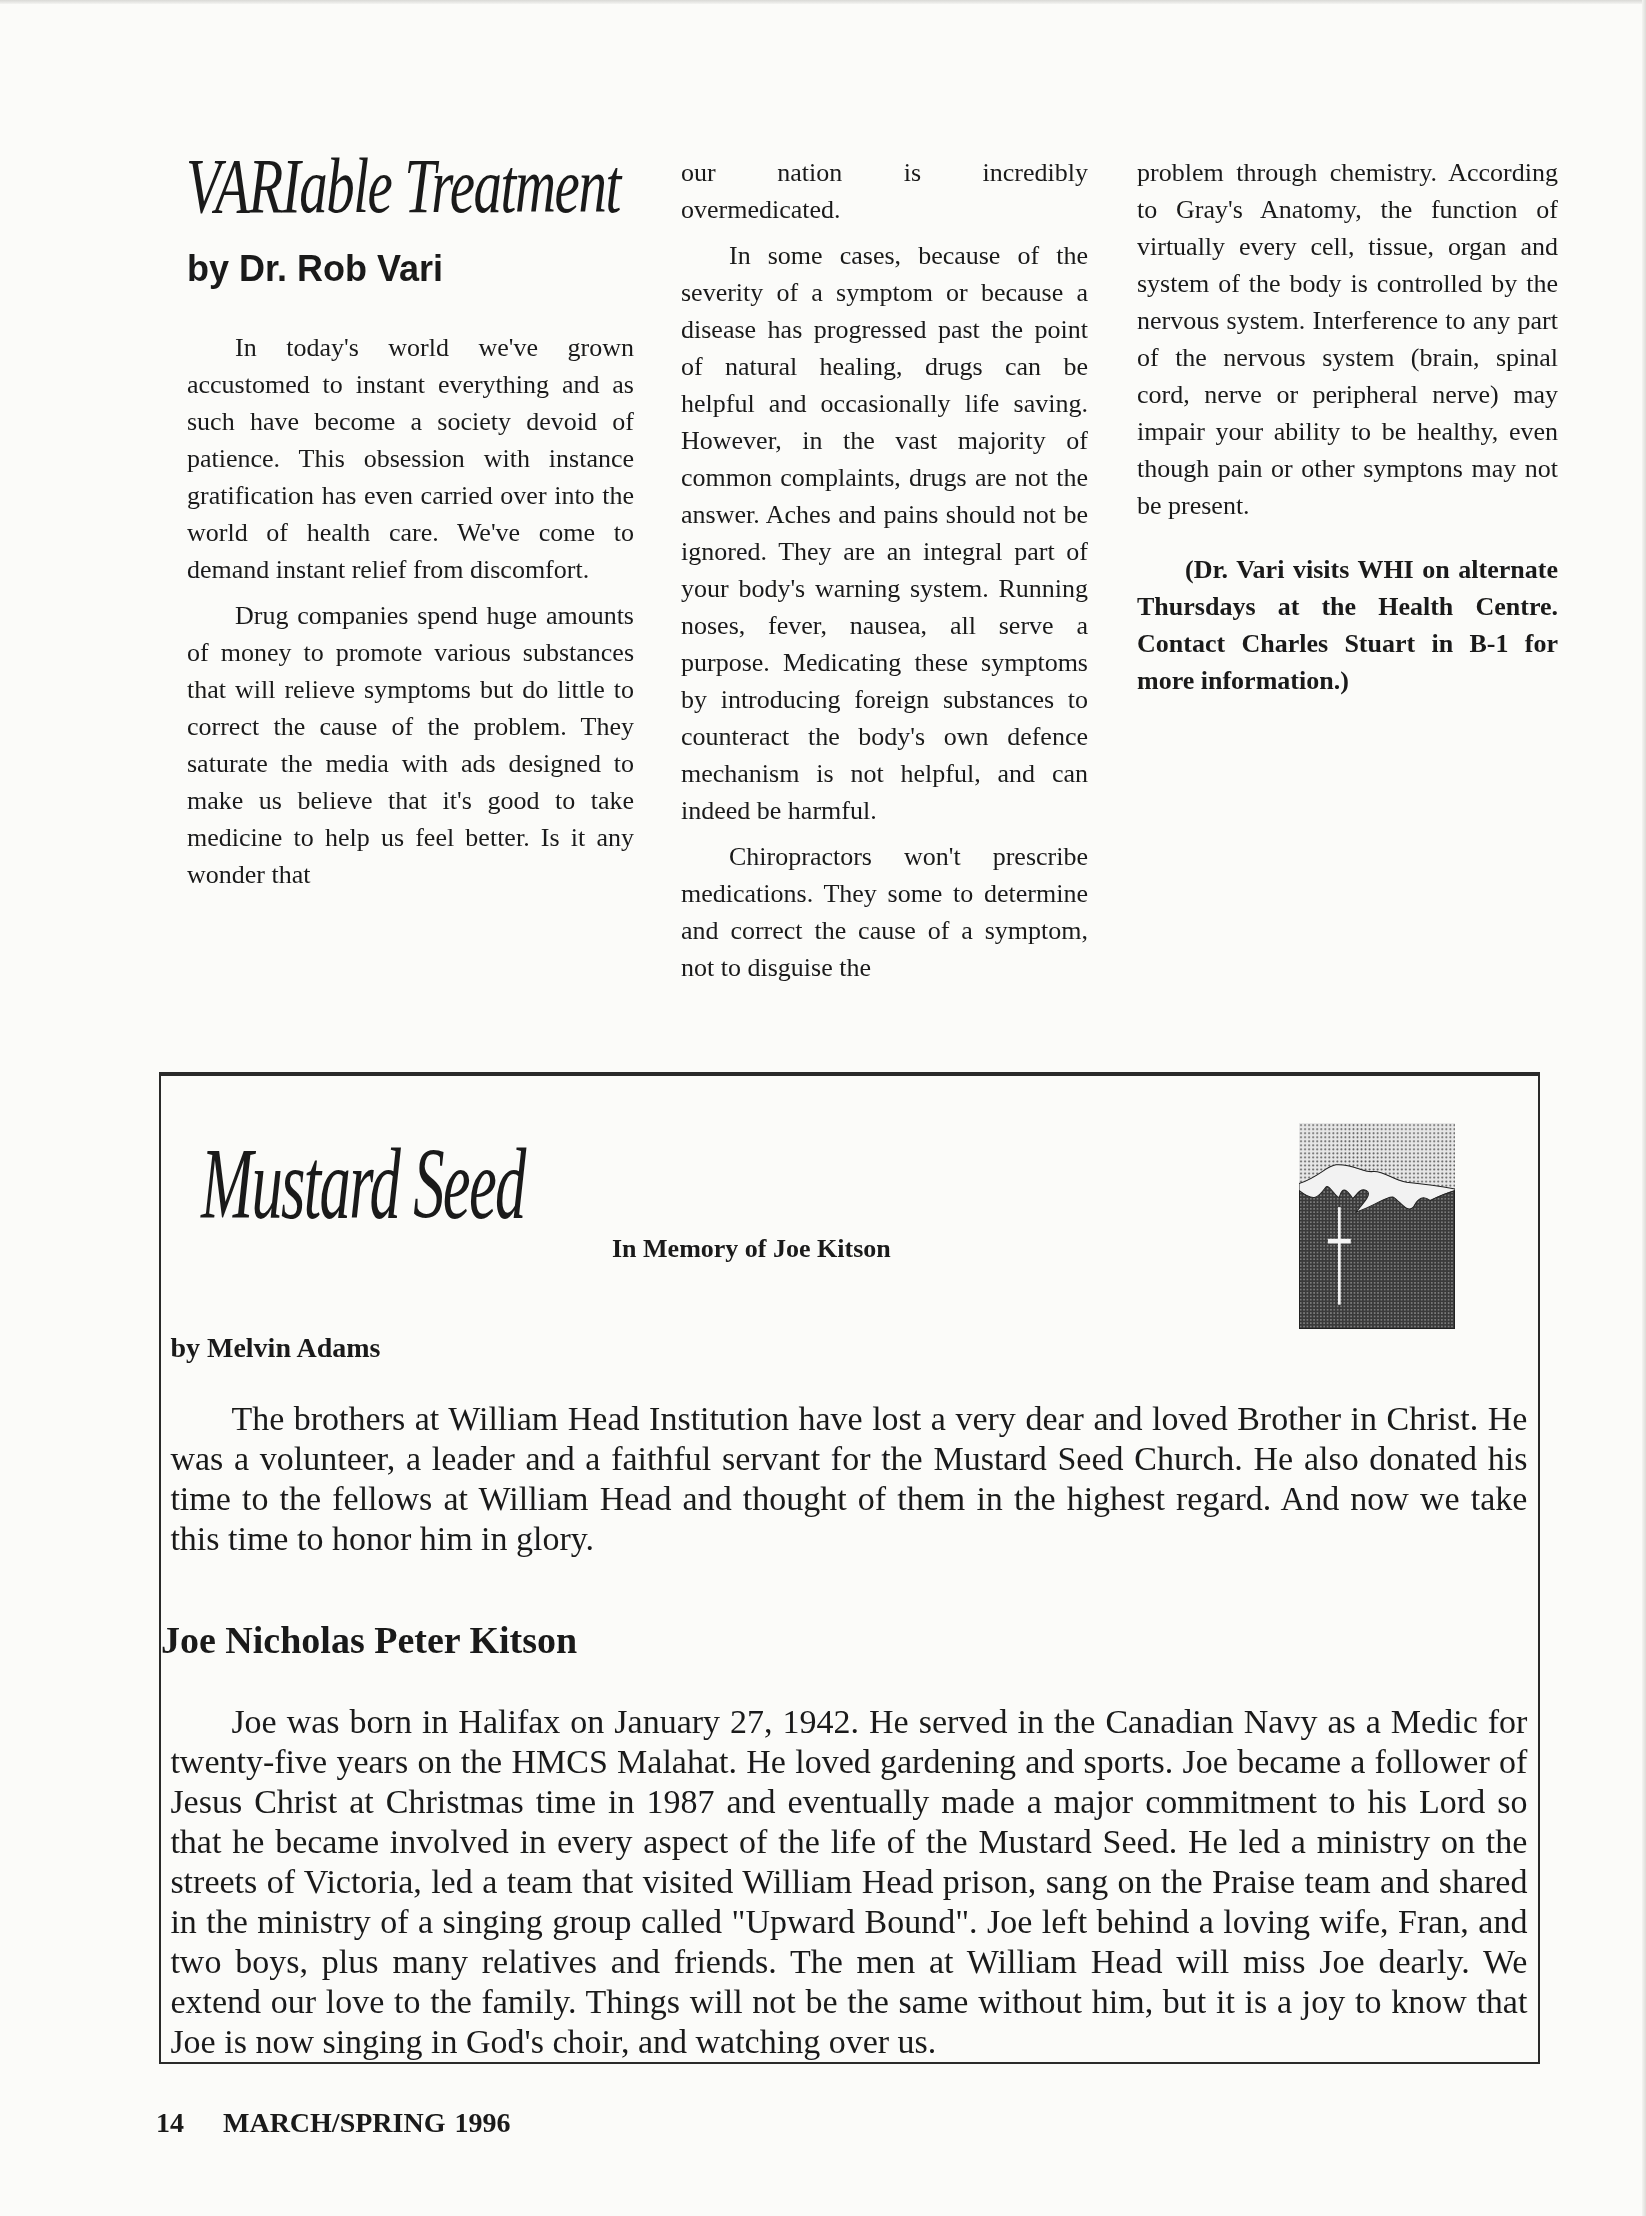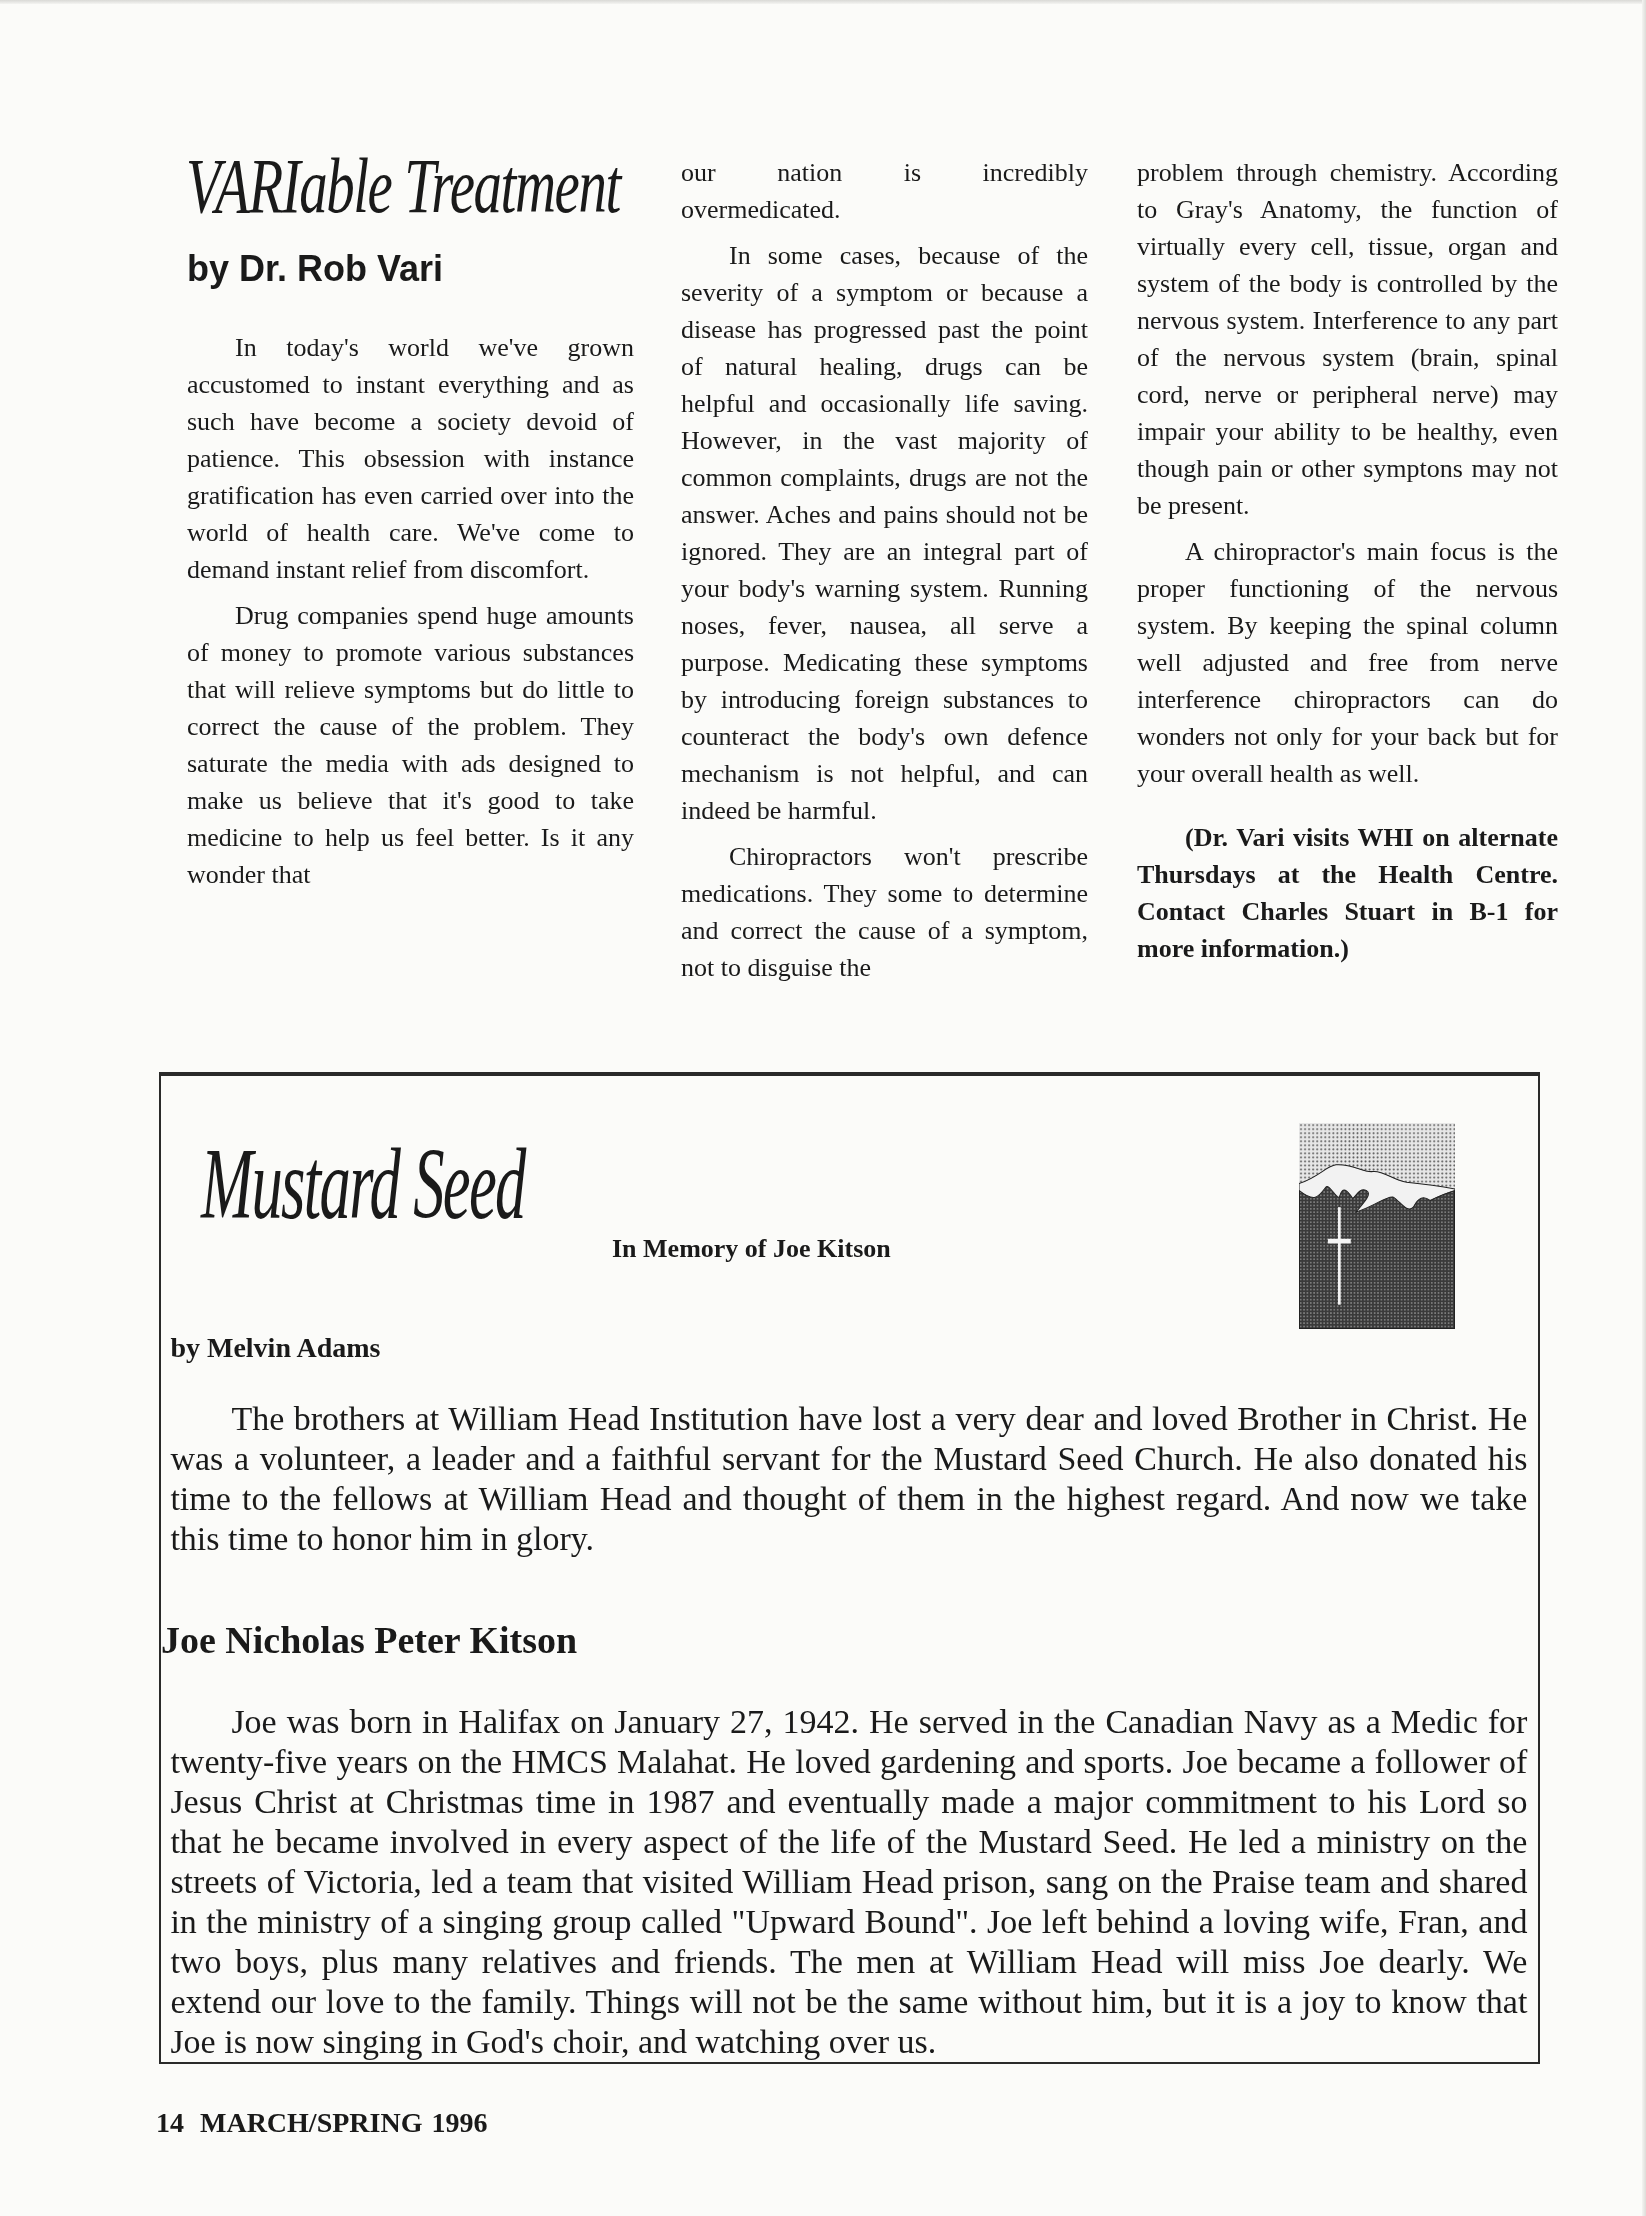--- a/index.html
+++ b/index.html
@@ -85,21 +85,21 @@
   .box-heading {
     position: absolute; left: 0; width: 1352px; top: 542px;
     font-weight: bold; font-size: 38px;
   }
   .body2 { top: 626px; }
   .footer {
     position: absolute; left: 156px; top: 2107px;
     font-weight: bold; font-size: 28px; white-space: nowrap;
     word-spacing: 2px;
   }
-  .footer .num { margin-right: 7px; }
+  .footer .num { margin-right: 30px; }
 </style>
 </head>
 <body>
 
 <div class="page-edge-top"></div>
 <div class="page-edge-right"></div>
 
 <div class="col col1">
   <div class="article-title">VARIable Treatment</div>
   <div class="article-byline">by Dr. Rob Vari</div>
@@ -108,21 +108,20 @@
 </div>
 
 <div class="col col2">
   <p>our nation is incredibly overmedicated.</p>
   <p class="indent">In some cases, because of the severity of a symptom or because a disease has progressed past the point of natural healing, drugs can be helpful and occasionally life saving. However, in the vast majority of common complaints, drugs are not the answer. Aches and pains should not be ignored. They are an integral part of your body's warning system. Running noses, fever, nausea, all serve a purpose. Medicating these symptoms by introducing foreign substances to counteract the body's own defence mechanism is not helpful, and can indeed be harmful.</p>
   <p class="indent">Chiropractors won't prescribe medications. They some to determine and correct the cause of a symptom, not to disguise the</p>
 </div>
 
 <div class="col col3">
   <p>problem through chemistry. According to Gray's Anatomy, the function of virtually every cell, tissue, organ and system of the body is controlled by the nervous system. Interference to any part of the nervous system (brain, spinal cord, nerve or peripheral nerve) may impair your ability to be healthy, even though pain or other symptons may not be present.</p>
-  <p class="indent">A chiropractor's main focus is the proper functioning of the nervous system. By keeping the spinal column well adjusted and free from nerve interference chiropractors can do wonders not only for your back but for your overall health as well.</p>
   <p class="indent note">(Dr. Vari visits WHI on alternate Thursdays at the Health Centre. Contact Charles Stuart in B-1 for more information.)</p>
 </div>
 
 <div class="box">
   <div class="box-title">Mustard Seed</div>
   <div class="box-subtitle">In Memory of Joe Kitson</div>
 
   <svg class="logo" viewBox="0 0 232 306" xmlns="http://www.w3.org/2000/svg">
     <defs>
       <pattern id="dotsLight" width="6" height="6" patternUnits="userSpaceOnUse">

